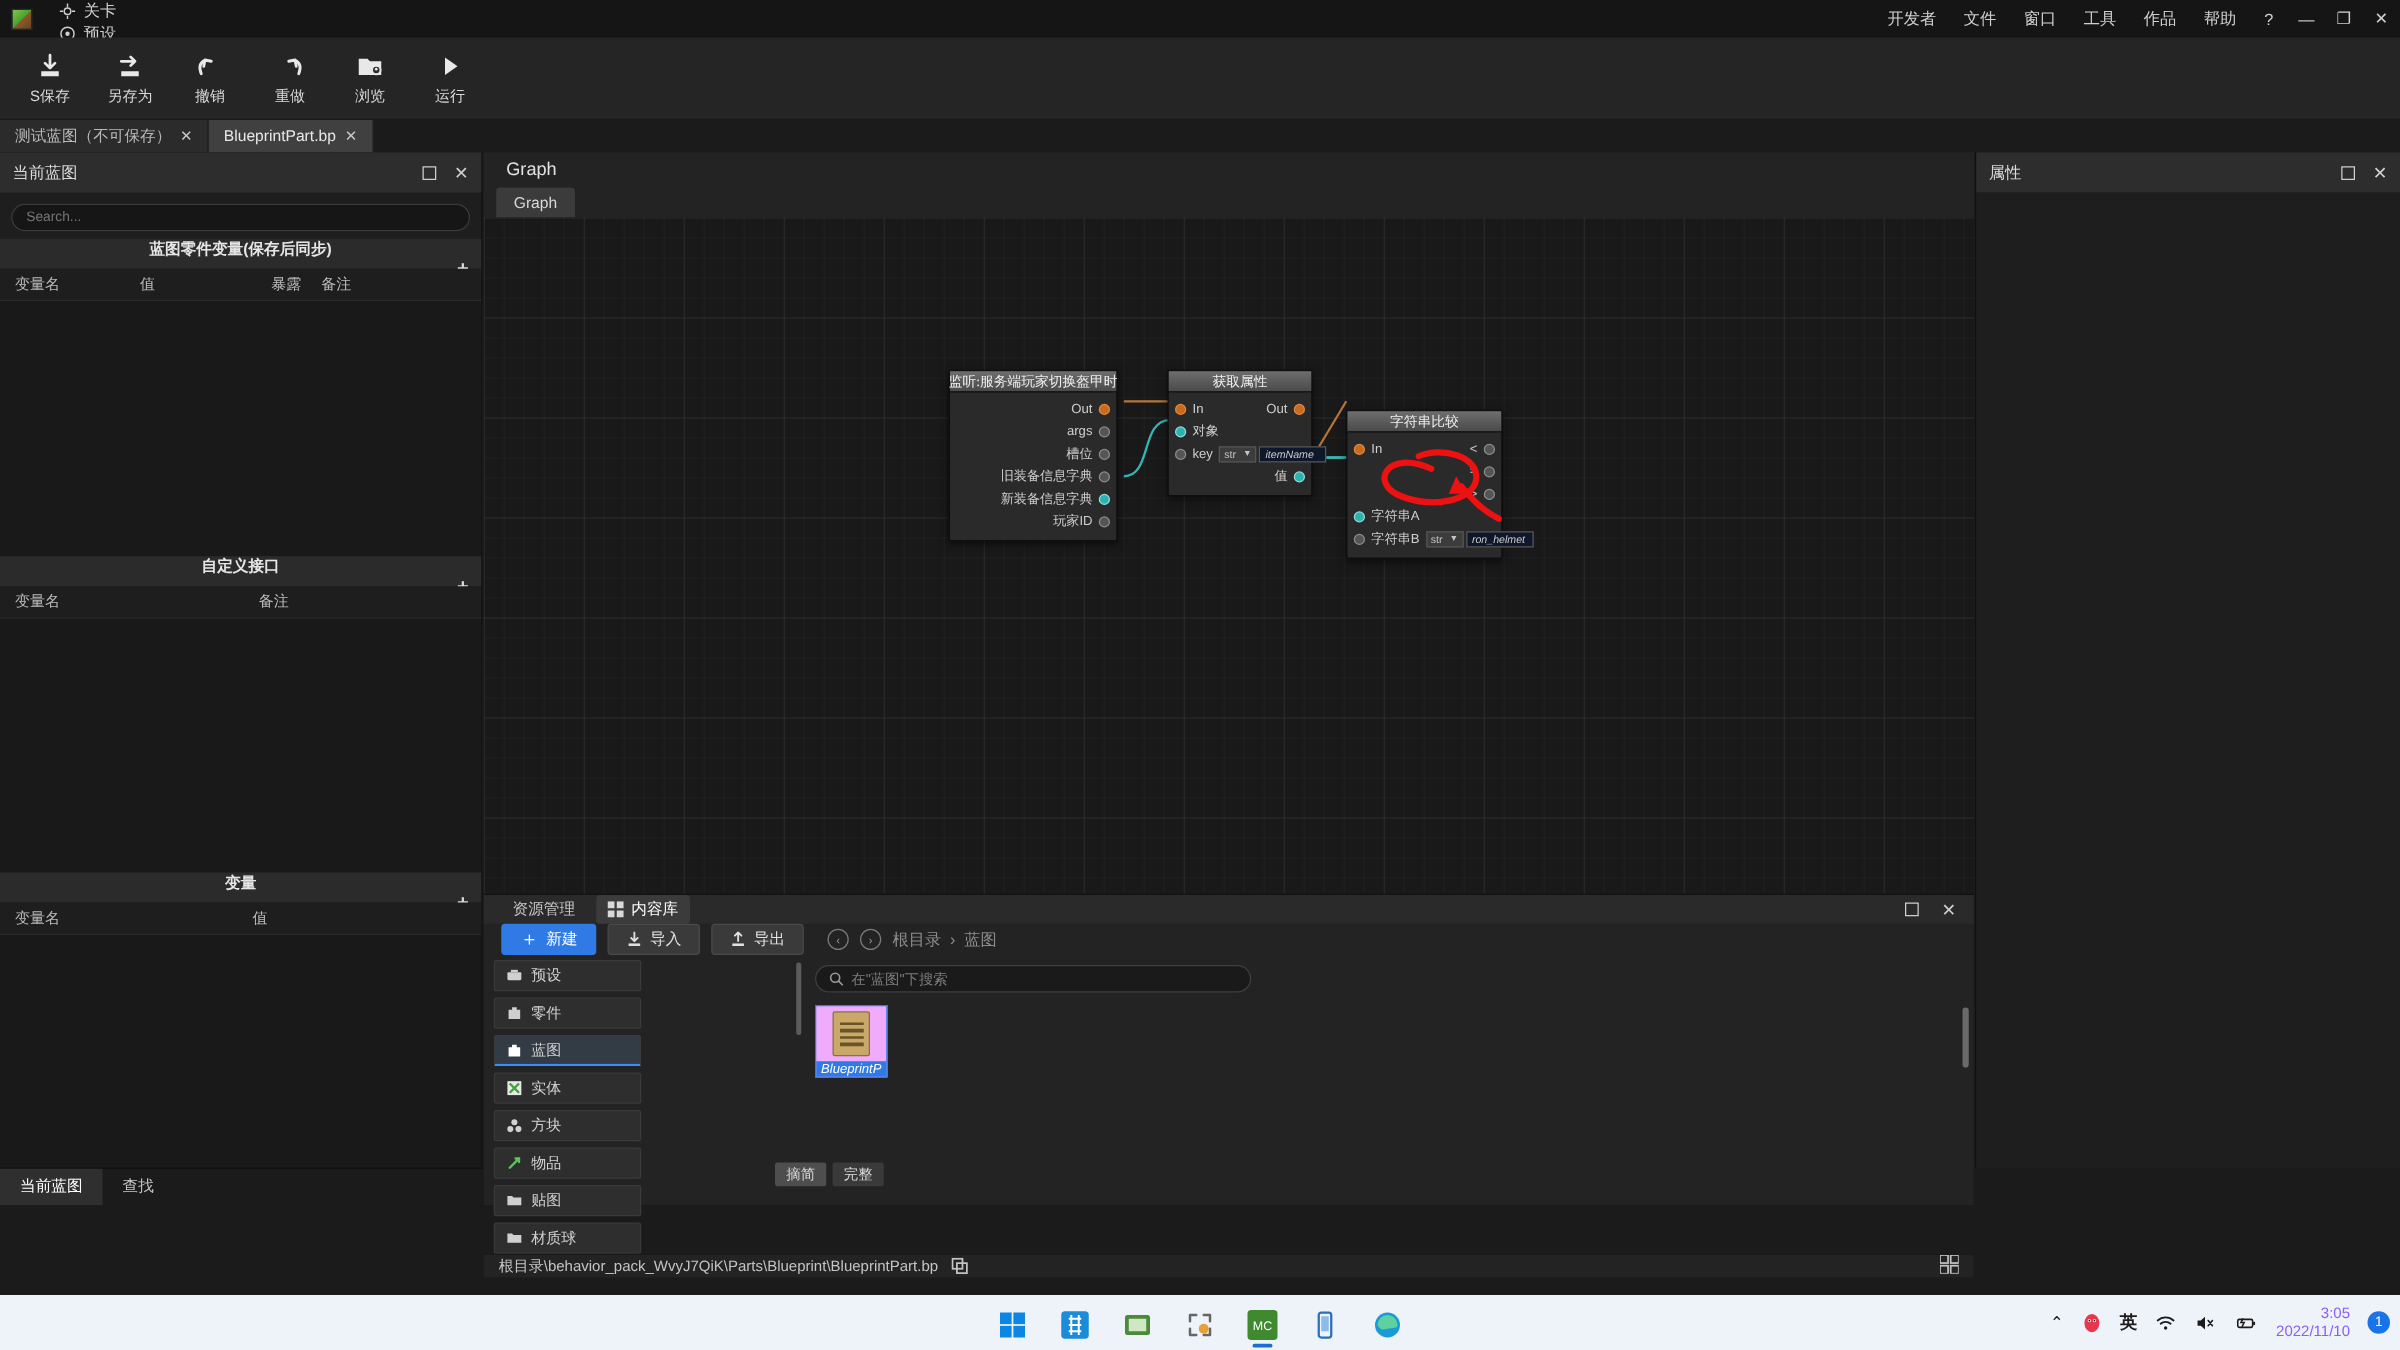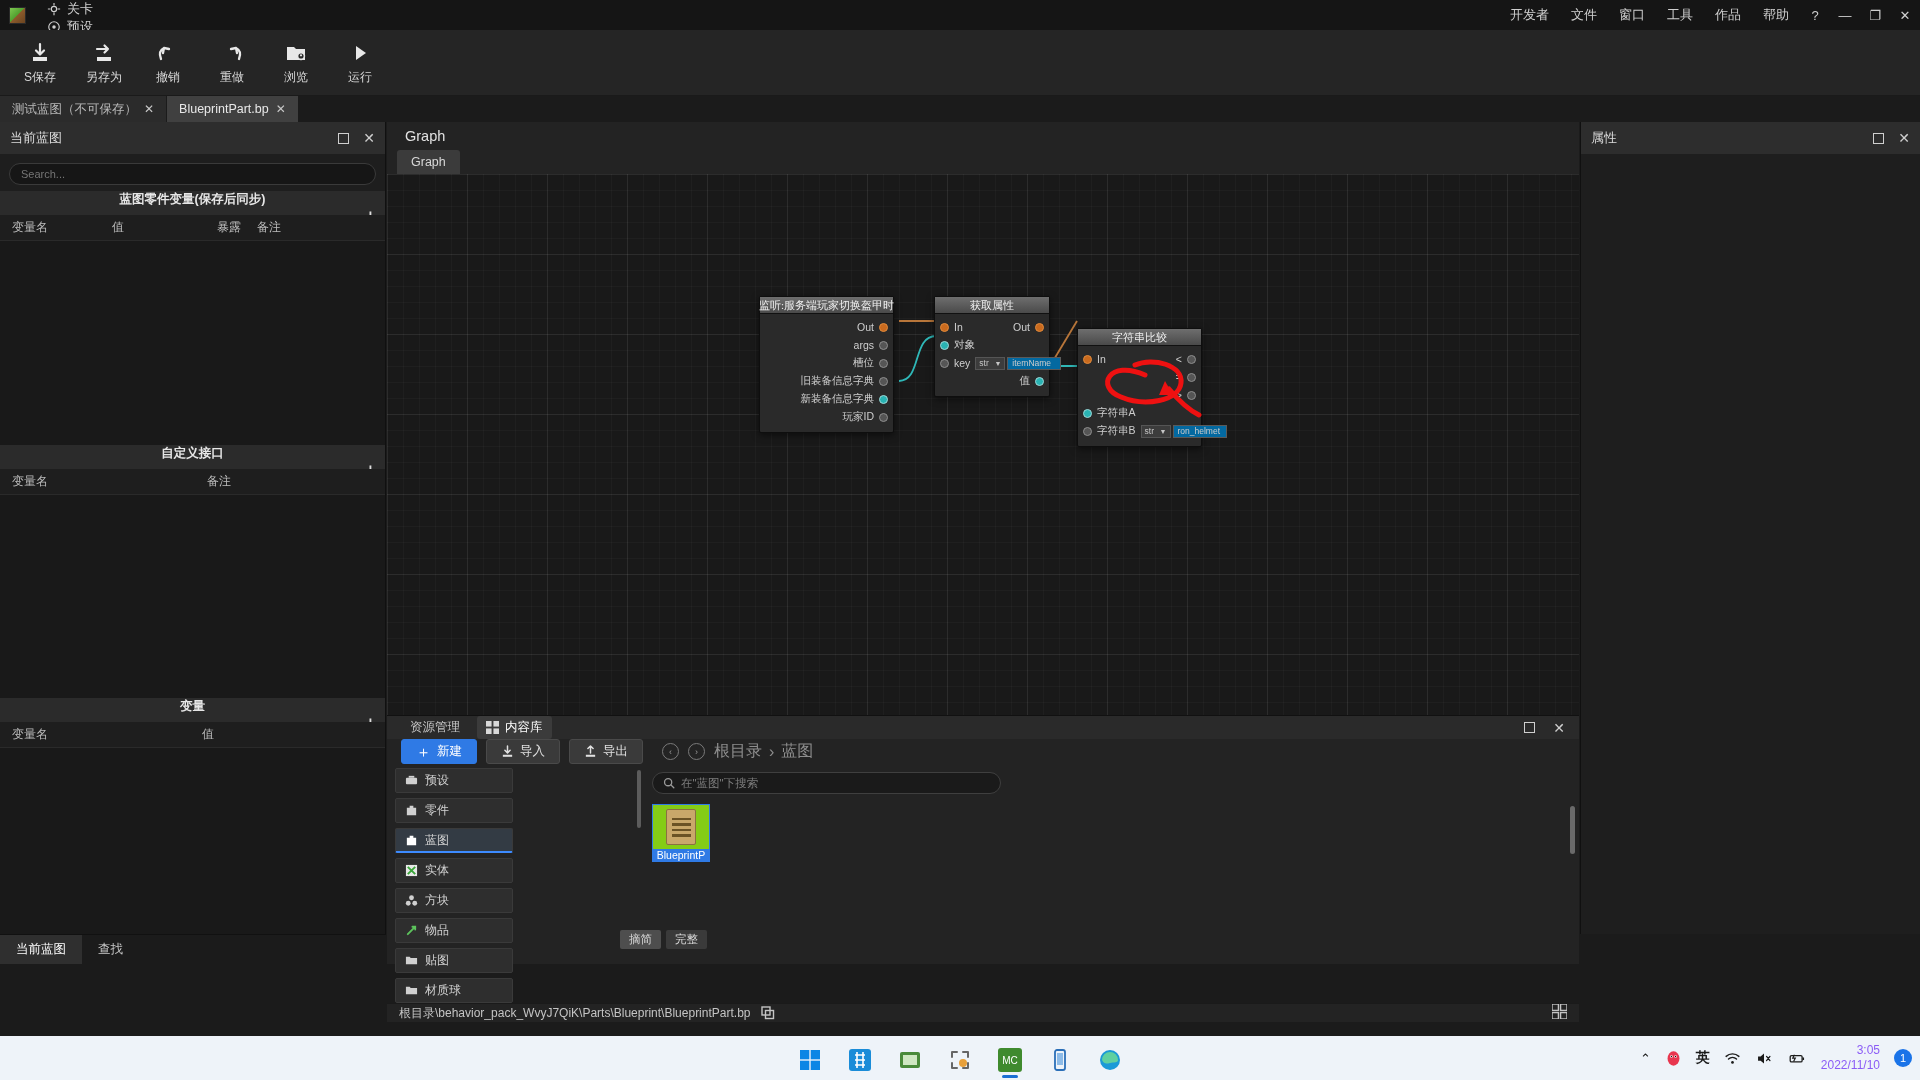--- a/index.html
+++ b/index.html
@@ -168,23 +168,24 @@
   .minifield {
     display: inline-flex; align-items: center; gap: 2px;
   }
   .typesel {
     height: 13px; min-width: 30px; background: #3c3c3c; border: 1px solid #555;
     color: #c6c6c6; font-size: 8.5px; display: inline-flex; align-items: center;
     justify-content: space-between; padding: 0 3px; gap: 4px;
   }
   .typesel .cv { font-size: 7px; }
   .txtfield {
-    height: 13px; min-width: 54px; background: #0369a1; border: 1px solid #5a5a5a;
+    height: 13px; min-width: 54px; background: #0f172a; border: 1px solid #5a5a5a;
     color: #cccccc; font-size: 8.5px; display: inline-flex; align-items: center;
     padding: 0 4px;
+    font-style: italic;
   }
 
   
   .rightpanel {
     position: absolute; top: 122px; left: 1580px; width: 340px; height: 812px;
     background: #1e1e1e; border-left: 1px solid #101010;
   }
   .rp-body { height: 780px; background: #1e1e1e; }
 
   
@@ -210,21 +211,21 @@
     height: 25px; display: inline-flex; align-items: center; gap: 6px;
     padding: 0 14px; font-size: 12.5px; border-radius: 3px;
     background: #3a3a3a; color: #e0e0e0; border: 1px solid #4a4a4a;
   }
   .btn.primary { background: #2f7ae5; border-color: #2f7ae5; color: #fff; }
   .navcircle {
     width: 17px; height: 17px; border-radius: 50%; border: 1.4px solid #7a7a7a;
     display: inline-flex; align-items: center; justify-content: center;
     font-size: 9px; color: #9a9a9a;
   }
-  .crumb { font-size: 16px; color: #8d8d8d; display: flex; align-items: center; gap: 7px; }
+  .crumb { font-size: 13px; color: #8d8d8d; display: flex; align-items: center; gap: 7px; }
   .cp-main { flex: 1; display: flex; }
   .cat-col {
     width: 255px; padding: 4px 8px 0 8px; position: relative;
     display: flex; flex-wrap: wrap; gap: 5px; align-content: flex-start;
     overflow: hidden;
   }
   .cat {
     width: 118px; height: 25px; background: #2e2e2e; border: 1px solid #3a3a3a;
     display: flex; align-items: center; gap: 7px; padding: 0 9px;
     font-size: 12px; color: #d2d2d2; border-radius: 2px;
@@ -236,21 +237,21 @@
   }
   .files-col { flex: 1; padding: 8px 12px 0 10px; position: relative; }
   .cp-search {
     width: 349px; height: 22px; border-radius: 11px; background: #1a1a1a;
     border: 1px solid #3f3f3f; display: flex; align-items: center; gap: 6px;
     padding: 0 10px; font-size: 11.5px; color: #7d7d7d;
   }
   .filegrid { margin-top: 10px; display: flex; gap: 8px; }
   .fileitem {
     width: 58px; display: flex; flex-direction: column; align-items: center;
-    border: 1px solid #2f7ae5; background: #84cc16; padding: 4px 0 0 0;
+    border: 1px solid #2f7ae5; background: #f0abfc; padding: 4px 0 0 0; font-style: italic;
   }
   .file-ic {
     width: 30px; height: 36px; background: #c9a86a; border: 1px solid #8a7040;
     border-radius: 2px; display: flex; flex-direction: column;
     align-items: center; justify-content: center; gap: 3px;
   }
   .file-ic i { display:block; width: 19px; height: 2.5px; background: #6b5325; }
   .file-name {
     width: 100%; font-size: 10.5px; color: #fff; background: #2f7ae5;
     text-align: center; margin-top: 4px; overflow: hidden; white-space: nowrap;

